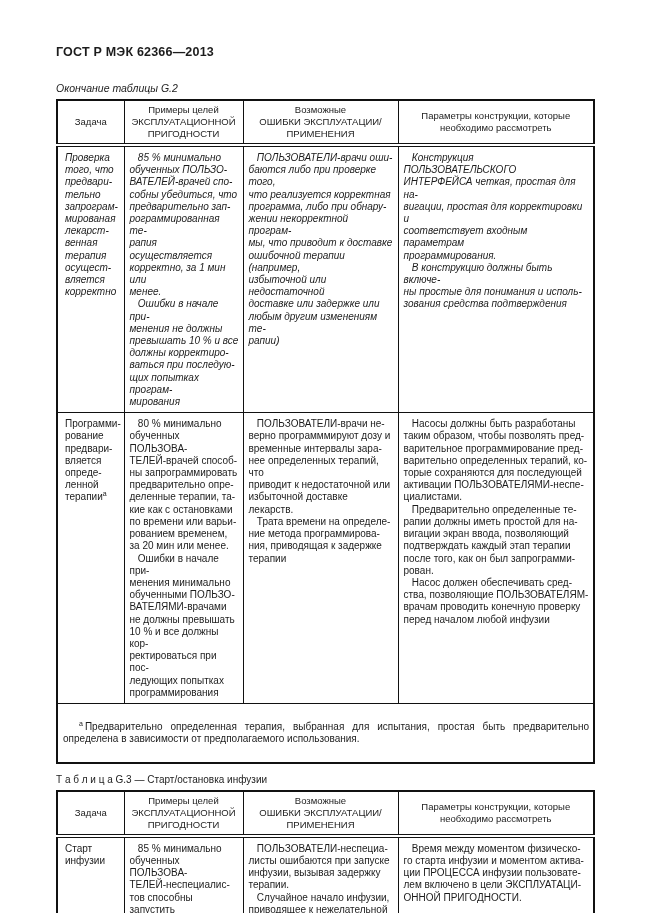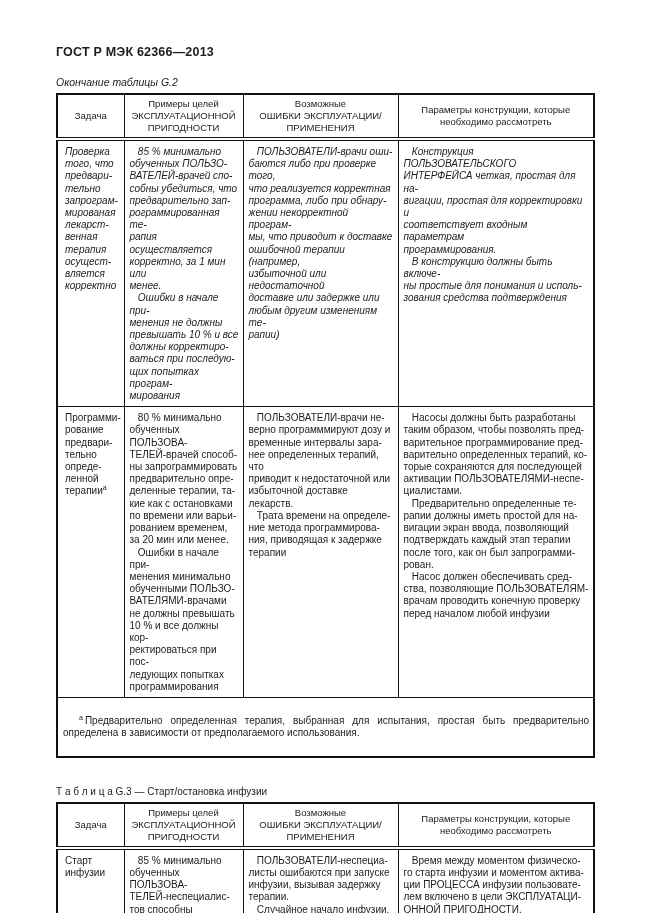--- a/index.html
+++ b/index.html
@@ -17,21 +17,21 @@
     padding: 45px 54px 0 56px;
   }
   .doc-header {
     font-size: 12.5px;
     font-weight: bold;
     letter-spacing: 0.2px;
   }
   .continuation {
     font-style: italic;
     font-size: 10.5px;
-    margin-top: 17px;
+    margin-top: 23px;
     margin-bottom: 5px;
   }
   table.gost {
     border-collapse: collapse;
     table-layout: fixed;
     width: 537px;
     border: 2px solid #111;
   }
   table.gost th, table.gost td {
     border: 1px solid #111;
@@ -68,21 +68,21 @@
     height: 30px;
     padding: 5px 10px 7px 10px;
     font-size: 10px;
     line-height: 13px;
   }
   td.footnote-cell p {
     text-indent: 16px;
     text-align: justify;
   }
   .table-caption {
-    margin-top: 28px;
+    margin-top: 10px;
     margin-bottom: 5px;
     font-size: 10px;
   }
 </style>
 </head>
 <body>
 
 <div class="page">
 
   <div class="doc-header">ГОСТ Р МЭК 62366—2013</div>
@@ -156,21 +156,21 @@
 соответствует входным параметрам
 программирования.
 &nbsp;&nbsp;&nbsp;В конструкцию должны быть включе-
 ны простые для понимания и исполь-
 зования средства подтверждения</td>
       </tr>
       <tr class="g2-row2">
         <td class="task-cell"><span>Программи-
 рование
 предвари-
-тельно
+вляется
 опреде-
 ленной
 терапии</span><sup class="fn-mark">а</sup></td>
         <td>&nbsp;&nbsp;&nbsp;80 % минимально
 обученных ПОЛЬЗОВА-
 ТЕЛЕЙ-врачей способ-
 ны запрограммировать
 предварительно опре-
 деленные терапии, та-
 кие как с остановками

